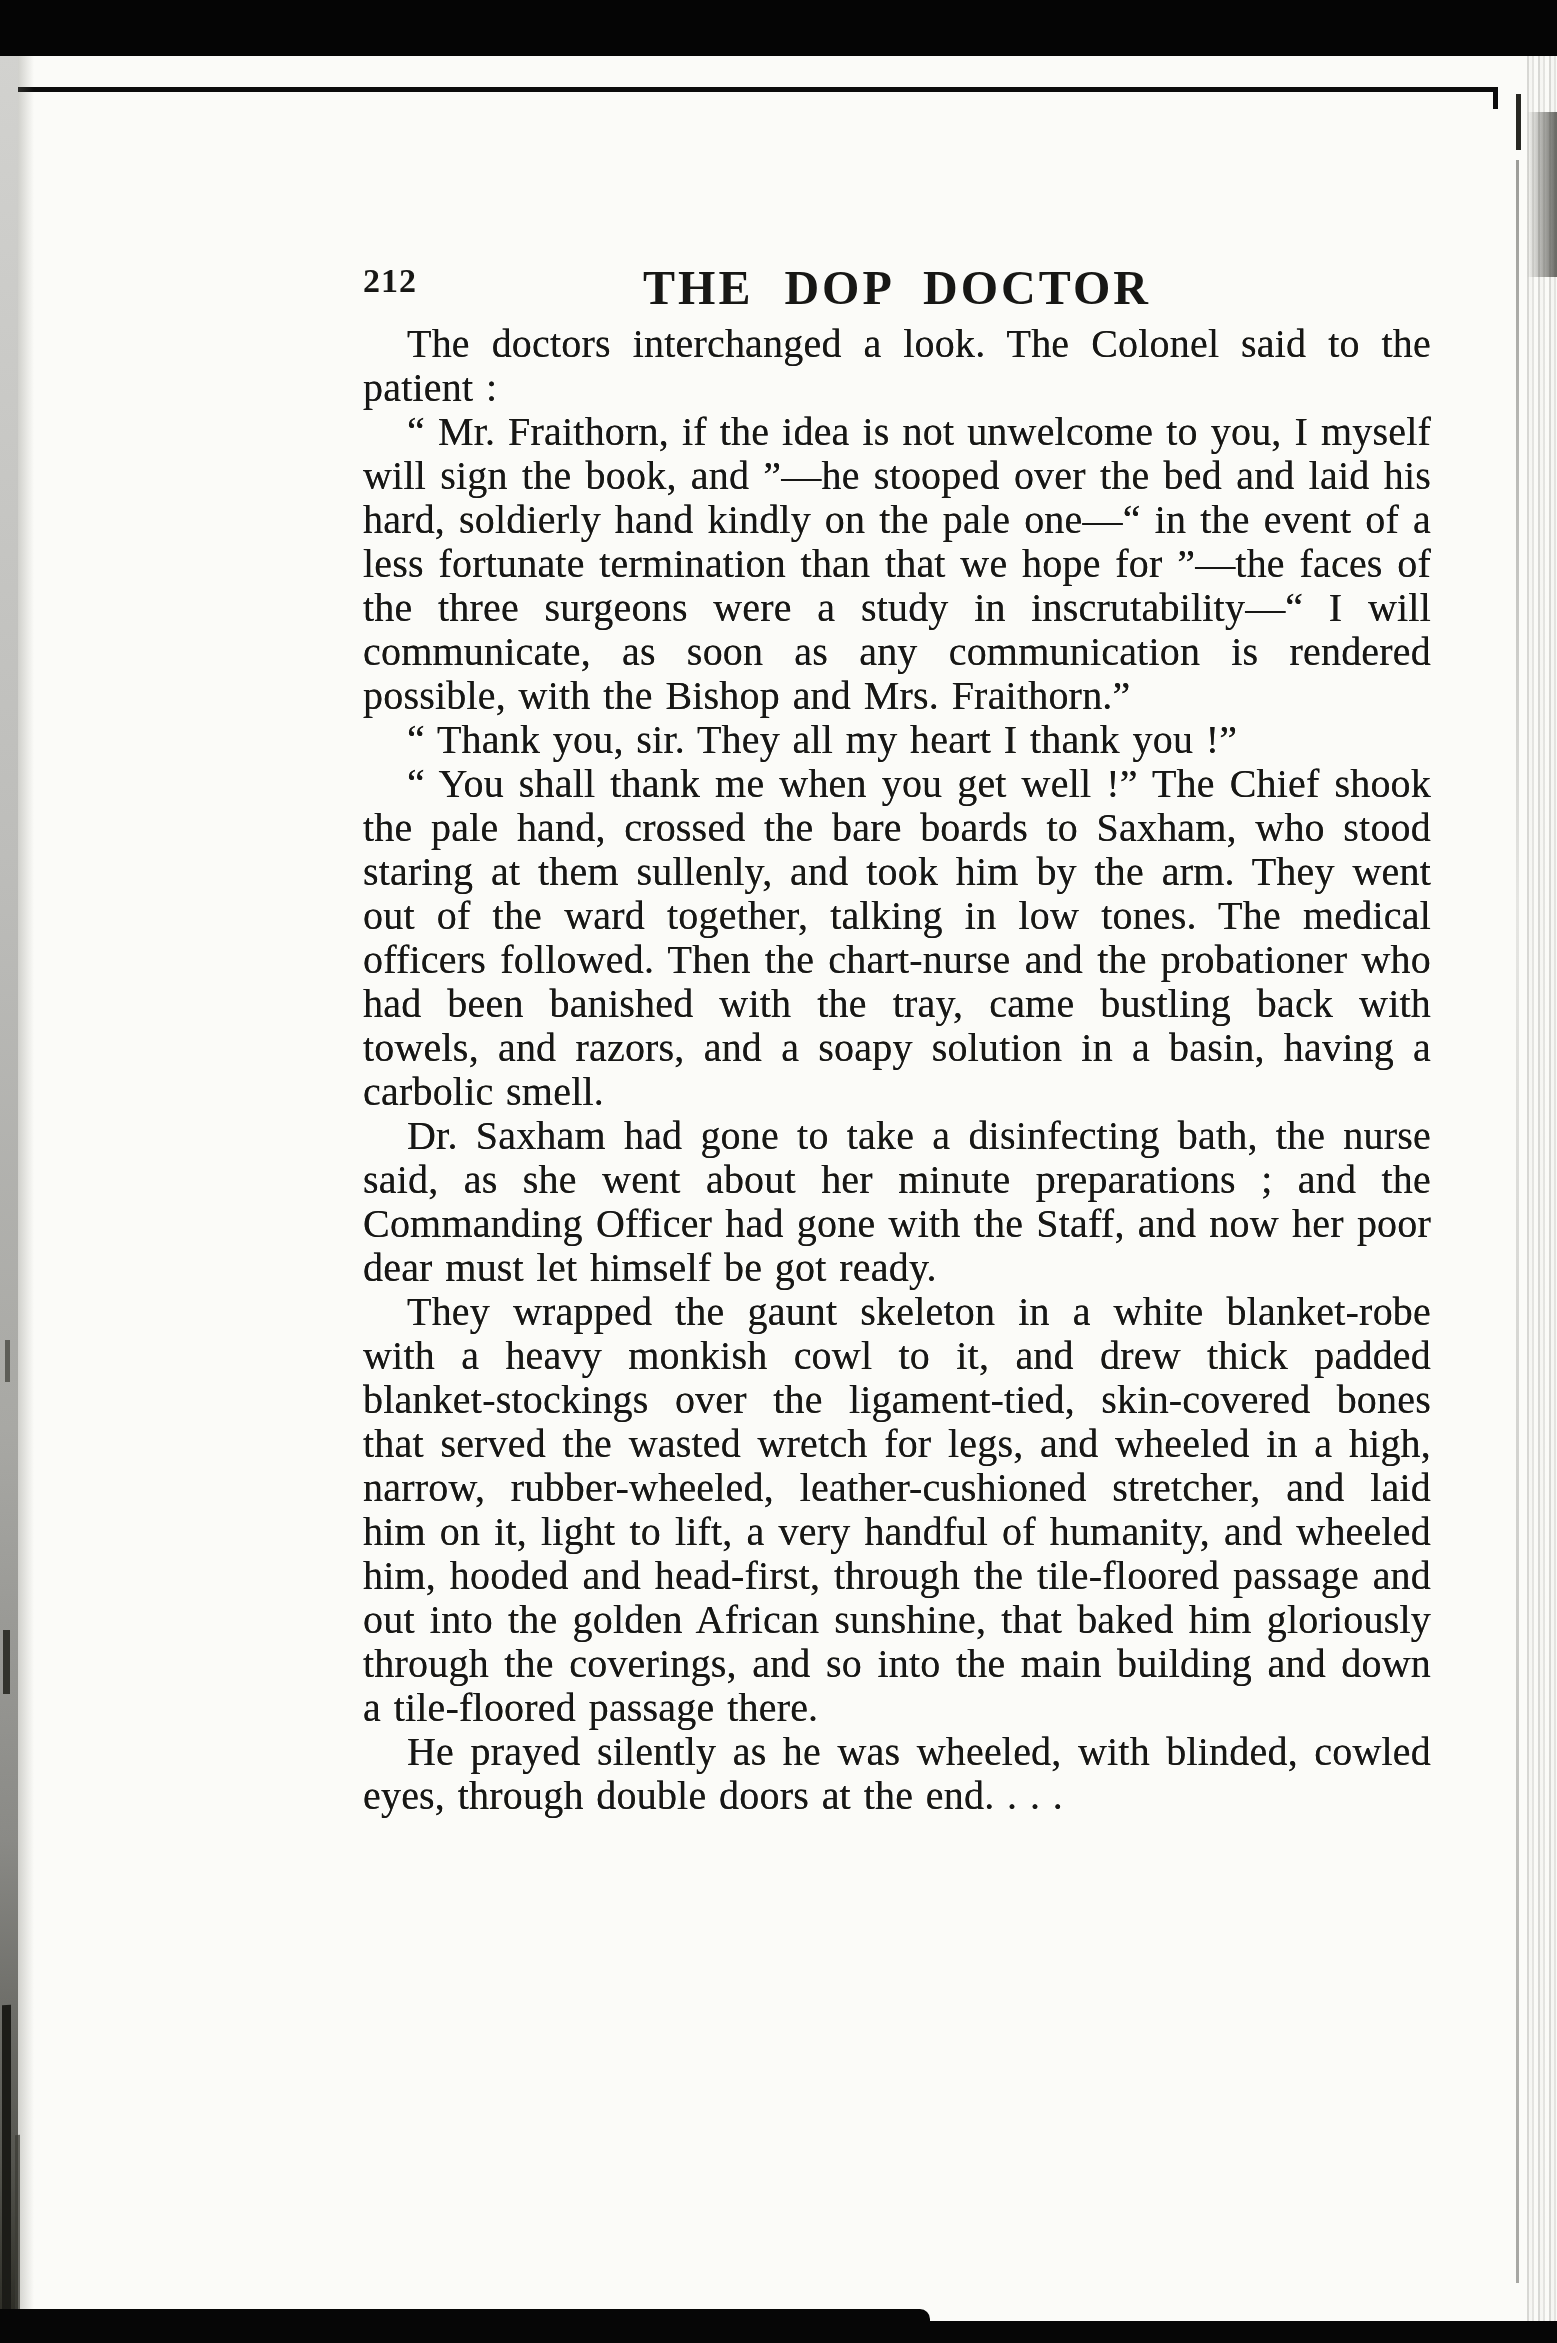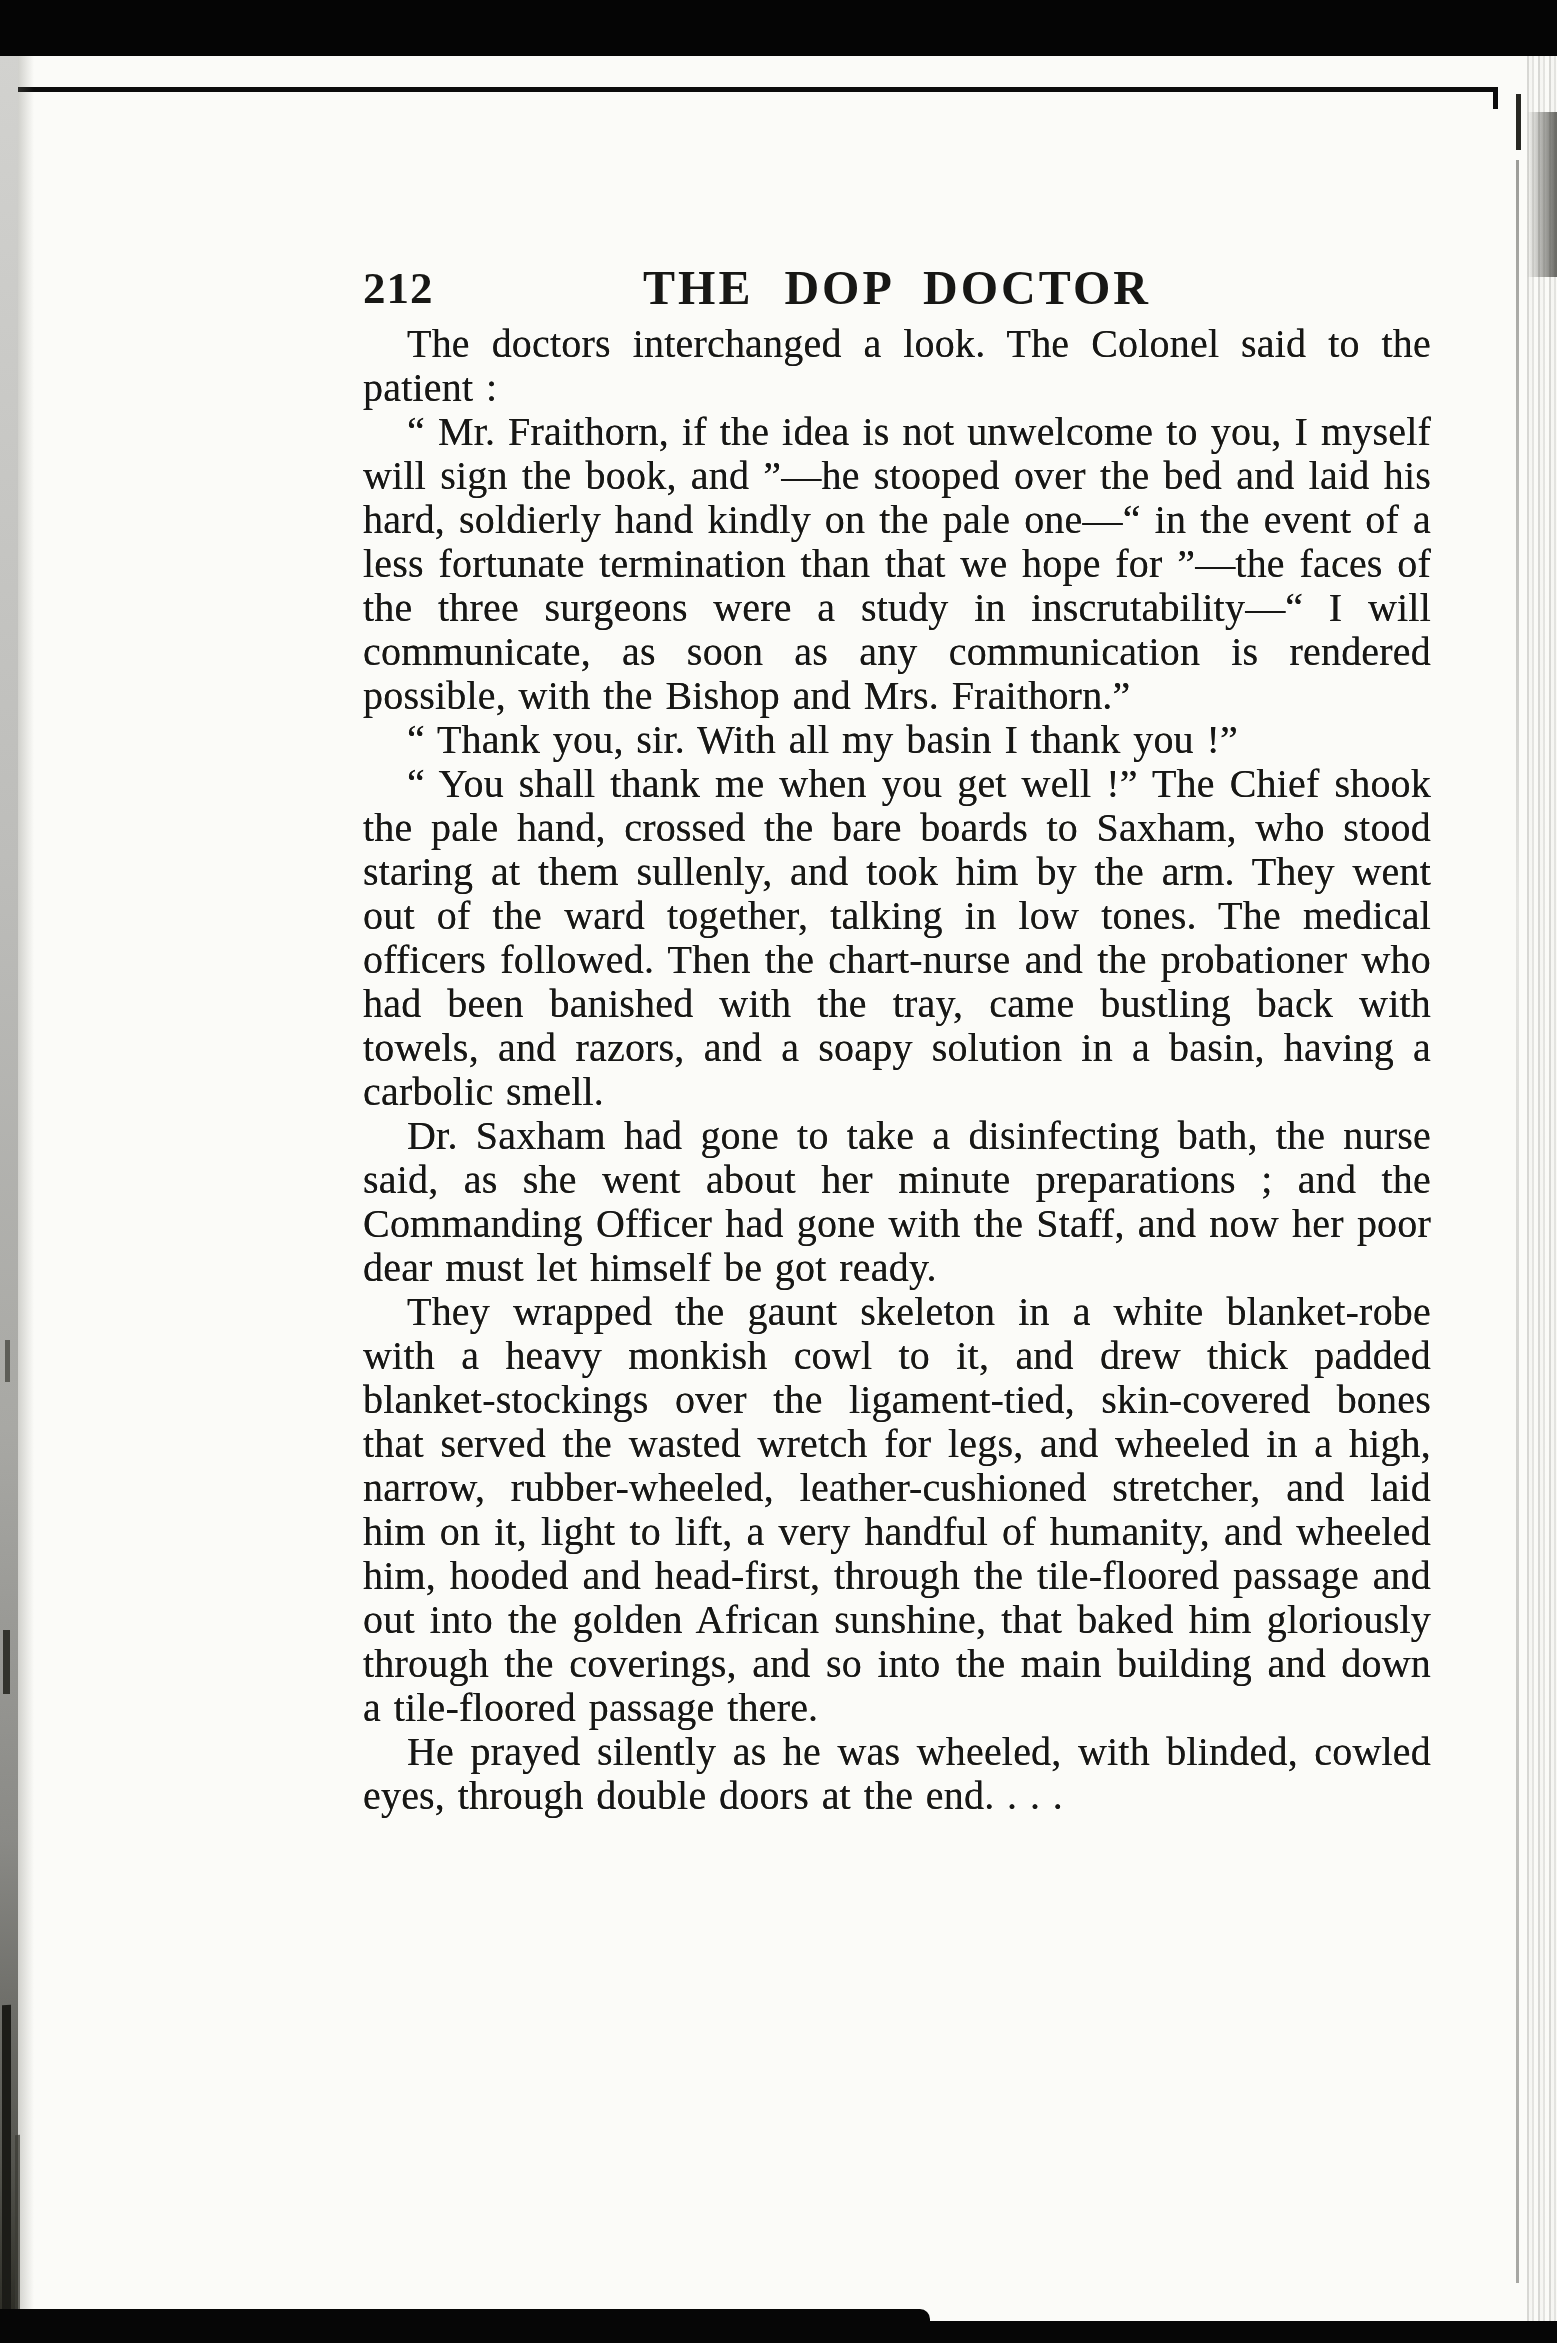--- a/index.html
+++ b/index.html
@@ -83,21 +83,21 @@
   
   .text-col {
     position: absolute; left: 363px; top: 260px; width: 1068px;
     color: #171715;
   }
   .head {
     position: relative; height: 50px; margin-bottom: 12px;
   }
   .page-num {
     position: absolute; left: 0; top: 2px;
-    font-size: 45px; font-weight: 700; letter-spacing: 1px;
+    font-size: 34px; font-weight: 700; letter-spacing: 1px;
   }
   .title {
     display: block; text-align: center;
     font-size: 48px; font-weight: 700;
     letter-spacing: 3px; word-spacing: 16px;
   }
   .body-text p {
     margin: 0;
     font-size: 40px;
     line-height: 44px;
@@ -130,21 +130,21 @@
   <div class="bottom-bar-2"></div>
 
   <div class="text-col">
     <div class="head">
       <span class="page-num">212</span>
       <span class="title">THE DOP DOCTOR</span>
     </div>
     <div class="body-text">
       <p>The doctors interchanged a look. The Colonel said to the patient :</p>
       <p>“ Mr. Fraithorn, if the idea is not unwelcome to you, I myself will sign the book, and ”—he stooped over the bed and laid his hard, soldierly hand kindly on the pale one—“ in the event of a less fortunate termination than that we hope for ”—the faces of the three surgeons were a study in inscrutability—“ I will communicate, as soon as any communication is rendered possible, with the Bishop and Mrs. Fraithorn.”</p>
-      <p>“ Thank you, sir. With all my basin I thank you !”</p>
+      <p>“ Thank you, sir. They all my heart I thank you !”</p>
       <p>“ You shall thank me when you get well !” The Chief shook the pale hand, crossed the bare boards to Saxham, who stood staring at them sullenly, and took him by the arm. They went out of the ward together, talking in low tones. The medical officers followed. Then the chart-nurse and the probationer who had been banished with the tray, came bustling back with towels, and razors, and a soapy solution in a basin, having a carbolic smell.</p>
       <p>Dr. Saxham had gone to take a disinfecting bath, the nurse said, as she went about her minute preparations ; and the Commanding Officer had gone with the Staff, and now her poor dear must let himself be got ready.</p>
       <p>They wrapped the gaunt skeleton in a white blanket-robe with a heavy monkish cowl to it, and drew thick padded blanket-stockings over the ligament-tied, skin-covered bones that served the wasted wretch for legs, and wheeled in a high, narrow, rubber-wheeled, leather-cushioned stretcher, and laid him on it, light to lift, a very handful of humanity, and wheeled him, hooded and head-first, through the tile-floored passage and out into the golden African sunshine, that baked him gloriously through the coverings, and so into the main building and down a tile-floored passage there.</p>
       <p>He prayed silently as he was wheeled, with blinded, cowled eyes, through double doors at the end. . . .</p>
     </div>
   </div>
 
 </div>
 
 </body></html>

